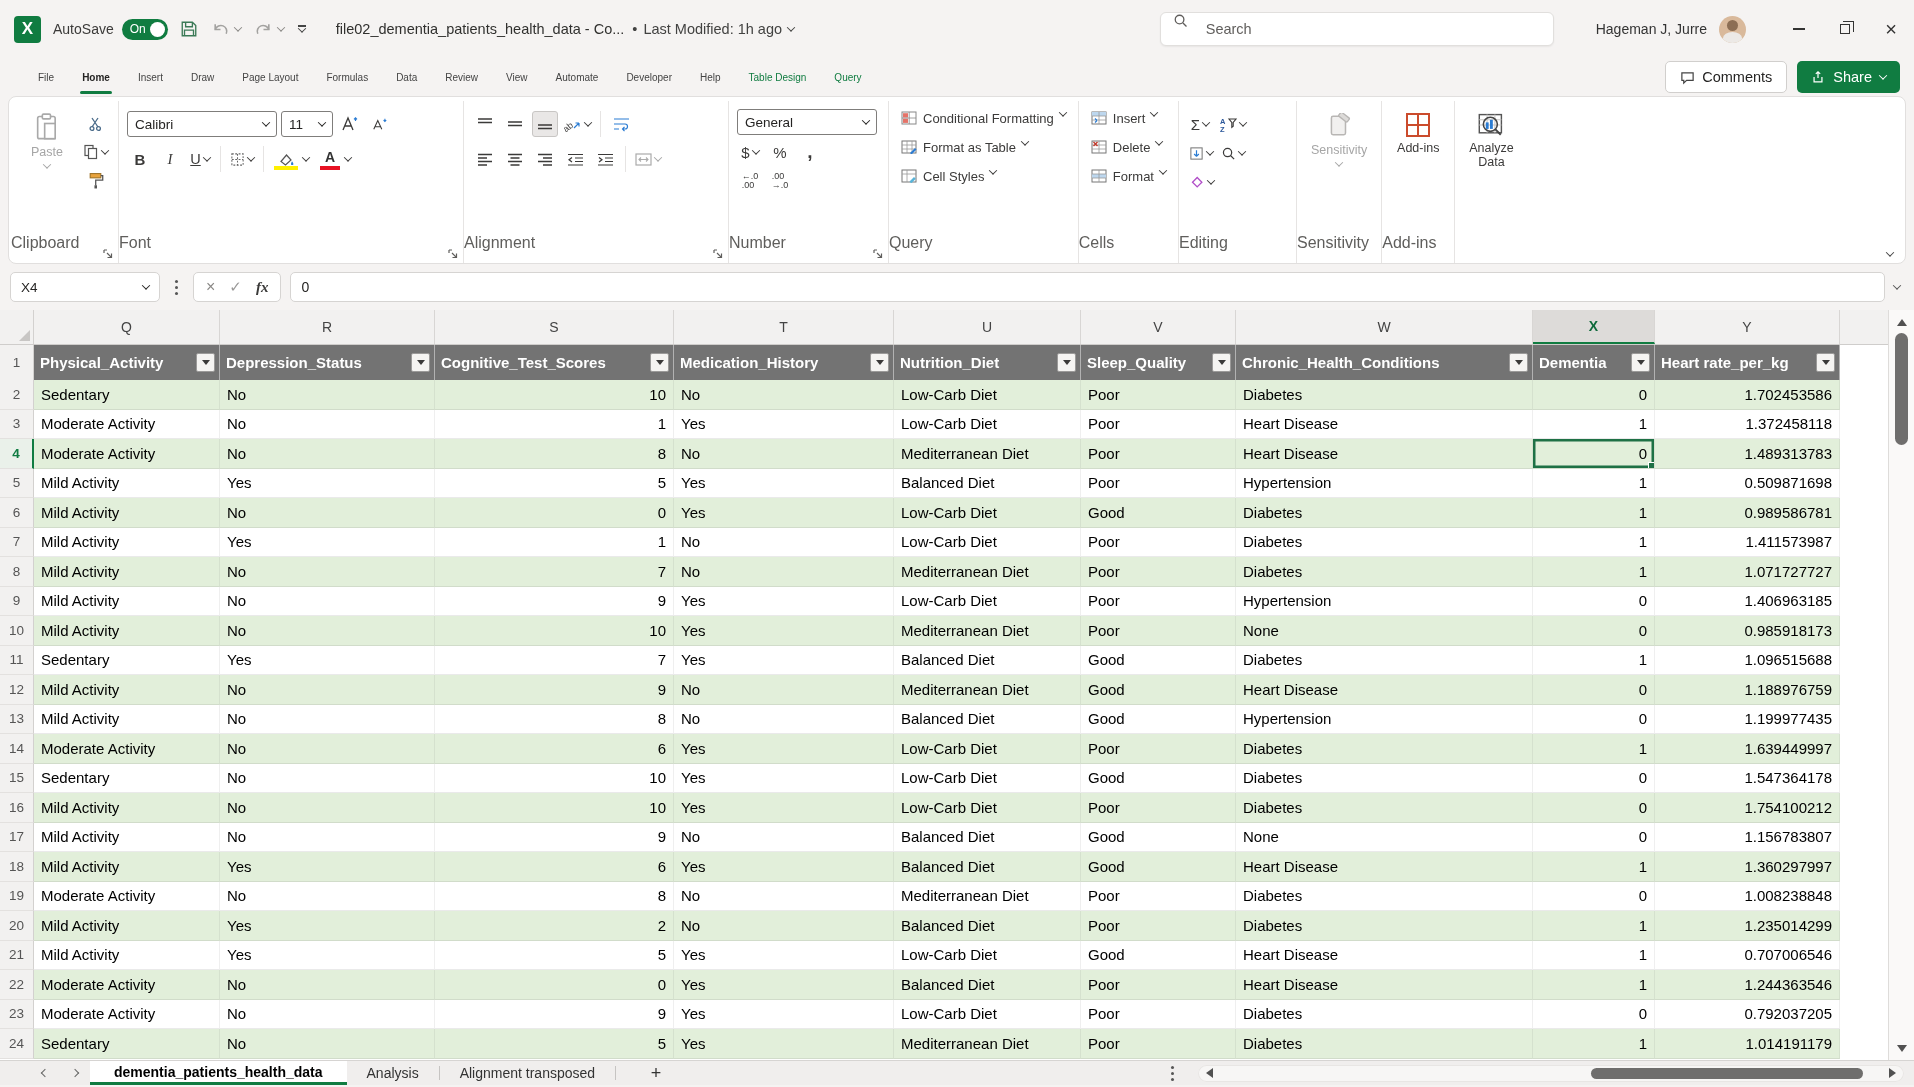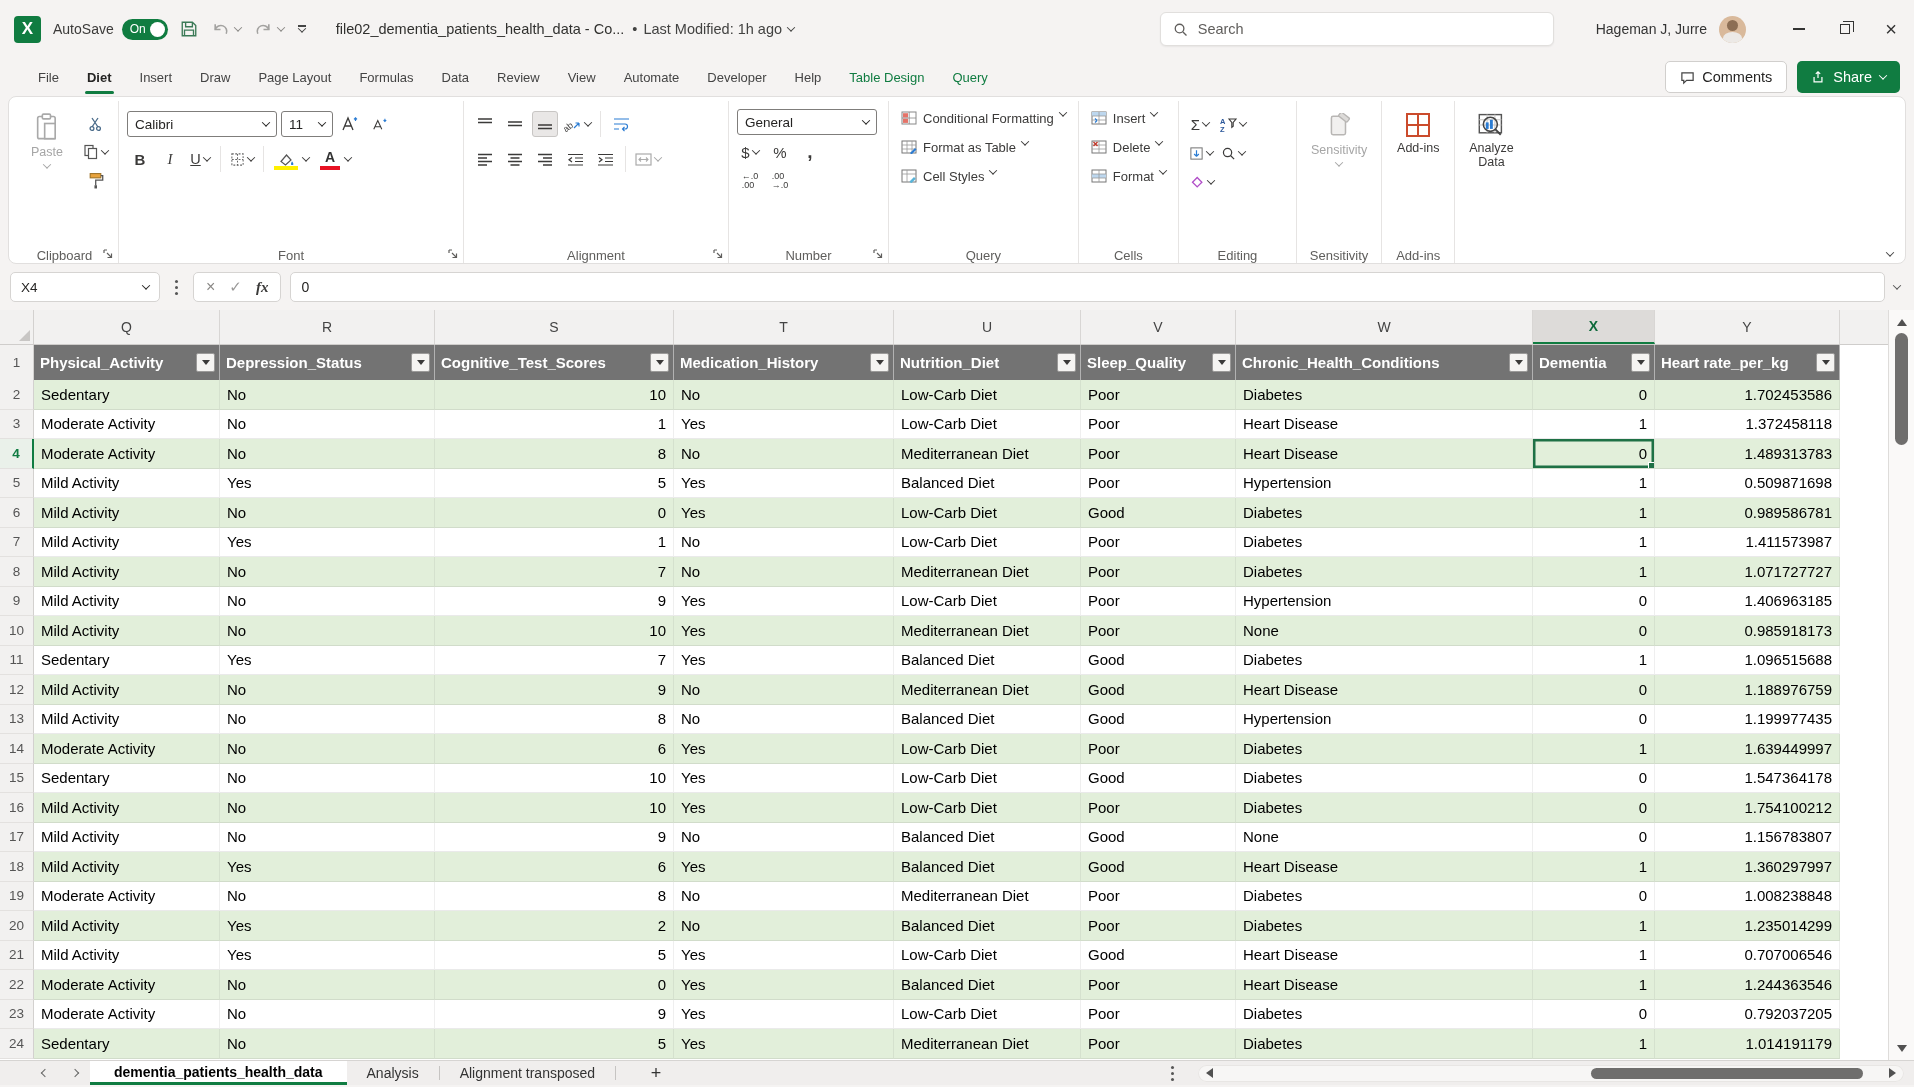--- a/index.html
+++ b/index.html
@@ -17,48 +17,48 @@
   .titlebar{height:58px;display:flex;align-items:center;padding:0 0 0 14px;gap:12px;background:#F5F3F2}
   .xl-logo{width:27px;height:27px;background:#107C41;border-radius:4px;color:#fff;font-weight:bold;font-size:17px;display:flex;align-items:center;justify-content:center}
   .autosave{display:flex;align-items:center;gap:8px;font-size:14px;color:#3b3a39}
   .toggle{width:46px;height:21px;background:#107C41;border-radius:11px;position:relative;color:#fff;font-size:12px;display:flex;align-items:center;padding-left:8px}
   .toggle .knob{position:absolute;right:3px;top:3px;width:15px;height:15px;border-radius:50%;background:#fff}
   .qat{display:flex;align-items:center;gap:14px;color:#444}
   .qat .dis{color:#A3A2A0}
   .qat .ddc{color:#8a8886;margin-left:-8px}
   .tb-title{display:flex;align-items:center;gap:8px;margin-left:18px;font-size:14.5px;color:#30302e;white-space:nowrap}
   .tb-mod{color:#424241;display:flex;align-items:center;gap:6px}
-  .searchbox{margin-left:auto;width:394px;height:34px;background:#fff;border:1px solid #E1DFDD;border-radius:6px;display:flex;align-items:center;gap:10px;padding:0 12px;box-shadow:0 1px 2px rgba(0,0,0,.06)}
+  .searchbox{margin-left:auto;width:394px;height:34px;background:#fff;border:1px solid #E1DFDD;border-radius:6px;display:flex;gap:18px;padding:0 12px;box-shadow:0 1px 2px rgba(0,0,0,.06)}
   .searchbox input{border:none;outline:none;font-size:14.5px;color:#333;width:300px;background:transparent;font-family:"Liberation Sans",sans-serif}
   .searchbox input::placeholder{color:#605E5C}
   .user{display:flex;align-items:center;gap:12px;margin-left:30px;font-size:14px;color:#333;white-space:nowrap}
   .avatar{width:27px;height:27px;border-radius:50%;background:#D9B99B;position:relative;overflow:hidden}
   .avatar::before{content:"";position:absolute;left:8px;top:4px;width:11px;height:11px;border-radius:50%;background:#8c6e54}
   .avatar::after{content:"";position:absolute;left:4px;top:16px;width:19px;height:12px;border-radius:50% 50% 0 0;background:#ece9e6}
   .winbtns{display:flex;margin-left:18px}
   .winbtn{width:46px;height:58px;display:flex;align-items:center;justify-content:center;color:#333;font-size:17px}
   .ic-min{width:12px;height:1.5px;background:#333}
   .ic-restore{width:10px;height:10px;border:1.3px solid #333;position:relative;background:#F5F3F2}
   .ic-restore::before{content:"";position:absolute;left:2px;top:-4px;width:10px;height:10px;border:1.3px solid #333;border-bottom:none;border-left:none}
 
   
   .tabsrow{height:38px;display:flex;align-items:center;padding:0 14px 0 24px}
-  .rtab{padding:0 14px;font-size:13px;color:#444;height:100%;display:flex;align-items:center;position:relative}
+  .rtab{padding:0 14px;font-size:10px;color:#444;height:100%;display:flex;align-items:center;position:relative}
   .rtab.active{color:#0F6B3C;font-weight:bold;color:#252423}
   .rtab.active::after{content:"";position:absolute;left:12px;right:12px;bottom:2px;height:3px;border-radius:2px;background:#107C41}
   .rtab.ctx{color:#107C41}
   .tabs-right{margin-left:auto;display:flex;align-items:center;gap:10px}
   .btn-comments{display:flex;align-items:center;gap:7px;background:#fff;border:1px solid #D1CFCD;border-radius:5px;height:32px;padding:0 14px;font-size:14.5px;color:#252423}
   .btn-share{display:flex;align-items:center;gap:8px;background:#107C41;border-radius:5px;height:32px;padding:0 14px;font-size:14.5px;color:#fff}
 
   
   .ribbon{position:relative;margin:0 8px;height:168px;background:#fff;border:1px solid #E1DFDE;border-radius:8px;display:flex;align-items:stretch;padding:4px 2px 0 2px}
   .rgroup{position:relative;padding:4px 8px 22px 8px;border-right:1px solid #E6E4E3;display:flex;flex-direction:column}
   .rgroup:last-of-type{border-right:none}
-  .rg-label{position:absolute;bottom:0;left:0;right:0;text-align:center;font-size:13px;color:#5F5E5C}
+  .rg-label{position:absolute;bottom:11px;left:0;right:0;font-size:16px;color:#5F5E5C}
   .launcher{position:absolute;right:5px;bottom:4px}
   .rg-content{display:flex;gap:6px;flex:1}
   .bigbtn{display:flex;flex-direction:column;align-items:center;justify-content:flex-start;gap:4px;min-width:56px;padding:8px 6px 2px;border-radius:4px;font-size:12.5px;color:#3b3a39;text-align:center}
   .bigbtn .dis{color:#A6A6A6}
   .dis{color:#A6A6A6}
   .sq{height:26px;min-width:26px;display:inline-flex;align-items:center;justify-content:center;border-radius:3px;color:#3b3a39;gap:3px;padding:0 2px}
   .sq.on{background:#E9E7E6;border:1px solid #C8C6C4}
   .rrow{display:flex;align-items:center;gap:4px;height:30px}
   .combo{height:26px;border:1px solid #7f7d7b;border-radius:3px;background:#fff;display:flex;align-items:center;justify-content:space-between;padding:0 7px;font-size:13.5px;color:#252423;gap:6px}
   .fmt-b{font-weight:bold;font-size:15px}
@@ -189,21 +189,21 @@
         <span class="ic-restore"></span>
       </span>
     <span class="winbtn">
         <span style="font-size:20px;line-height:1">×</span>
       </span>
   </div>
 </div>
 
 <div class="tabsrow">
   <div class="rtab">File</div>
-  <div class="rtab active">Diet</div>
+  <div class="rtab active">Home</div>
   <div class="rtab">Insert</div>
   <div class="rtab">Draw</div>
   <div class="rtab">Page Layout</div>
   <div class="rtab">Formulas</div>
   <div class="rtab">Data</div>
   <div class="rtab">Review</div>
   <div class="rtab">View</div>
   <div class="rtab">Automate</div>
   <div class="rtab">Developer</div>
   <div class="rtab">Help</div>

